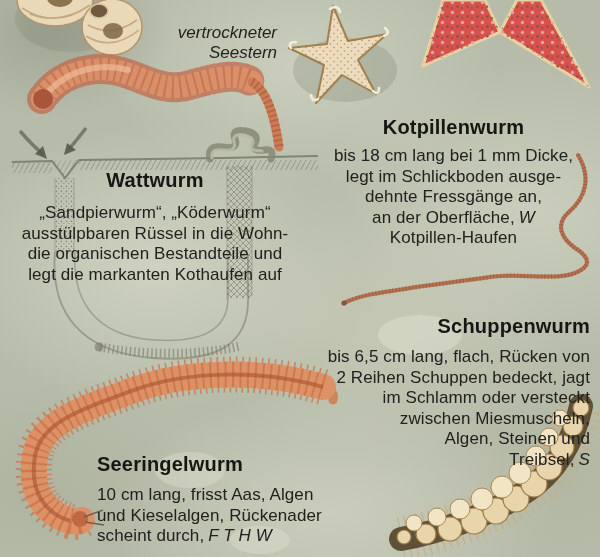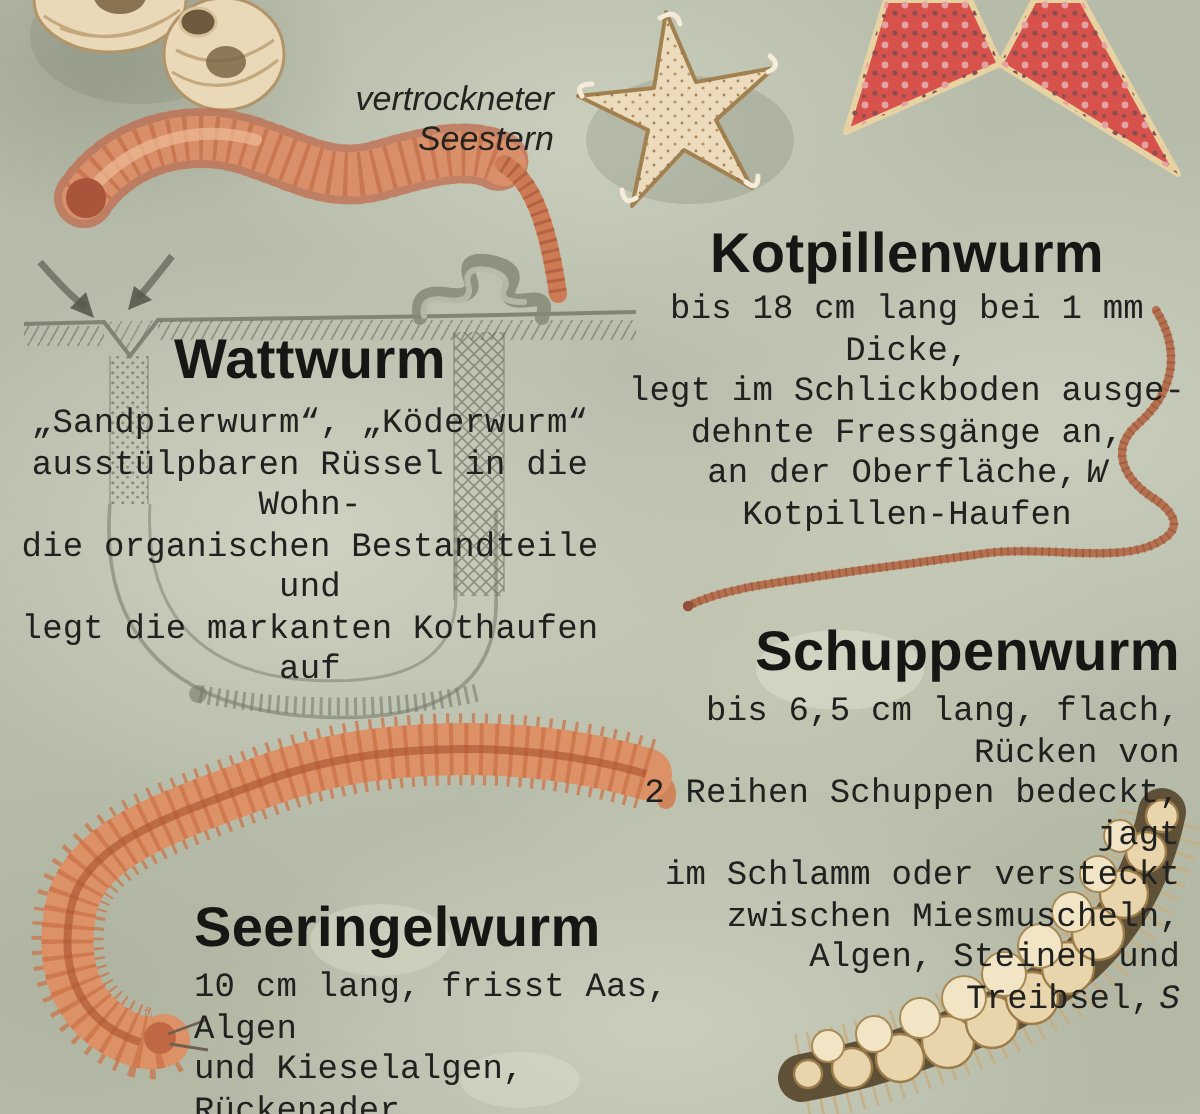--- a/index.html
+++ b/index.html
@@ -13,34 +13,34 @@
       radial-gradient(280px 190px at 26% 48%, rgba(226,228,210,.55), rgba(226,228,210,0) 75%),
       radial-gradient(240px 170px at 64% 60%, rgba(208,211,190,.50), rgba(208,211,190,0) 75%),
       radial-gradient(220px 150px at 6% 88%,  rgba(166,171,149,.45), rgba(166,171,149,0) 75%),
       radial-gradient(300px 160px at 55% 92%, rgba(221,222,204,.50), rgba(221,222,204,0) 75%),
       radial-gradient(200px 140px at 94% 86%, rgba(172,177,154,.40), rgba(172,177,154,0) 75%);
     font-family:"Liberation Sans", sans-serif;
     color:#1e1e1b;
   }
   svg.art{position:absolute;left:0;top:0;}
   .sec{position:absolute;}
-  .h{margin:0;font-size:28px;line-height:28px;font-weight:bold;color:#161614;letter-spacing:.2px;}
+  .h{margin:0;font-size:20px;line-height:28px;font-weight:bold;color:#161614;letter-spacing:.2px;}
   .body{margin:0;font-size:17px;line-height:20.5px;letter-spacing:.1px;color:#212120;}
-  .ln{display:block;font-family:Liberation Mono, monospace;}
+  .ln{display:block;}
   .code{font-style:italic;margin-left:4px;}
   .center{text-align:center;}
   .sec-wattwurm{left:5px;top:166px;width:300px;}
   .sec-wattwurm .body{margin-top:9px;}
   .sec-kotpillenwurm{left:310px;top:113px;width:287px;}
   .sec-kotpillenwurm .body{margin-top:5px;}
   .sec-schuppenwurm{left:318px;top:312px;width:272px;text-align:right;}
   .sec-schuppenwurm .body{margin-top:7px;}
   .sec-seeringelwurm{left:97px;top:450px;width:250px;text-align:left;}
   .sec-seeringelwurm .body{margin-top:7px;}
-  .caption{position:absolute;left:117px;top:40px;width:160px;text-align:right;
+  .caption{position:absolute;left:117px;top:23px;width:160px;text-align:right;
            font-style:italic;font-size:17px;line-height:19.5px;color:#23231f;}
 </style>
 </head>
 <body>
 
 <div class="scene">
 
   <svg class="art" width="600" height="557" viewBox="0 0 600 557">
     <defs>
       <pattern id="stipple" width="5" height="5" patternUnits="userSpaceOnUse">

